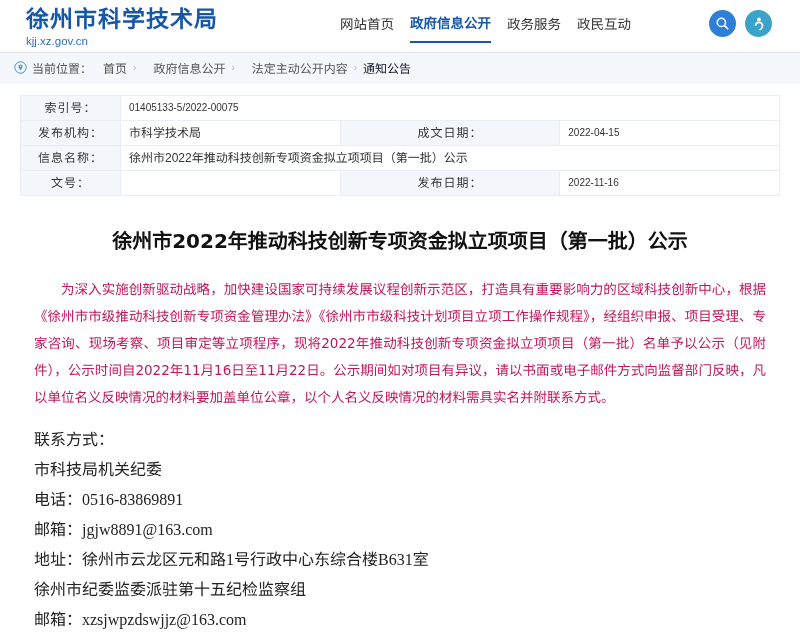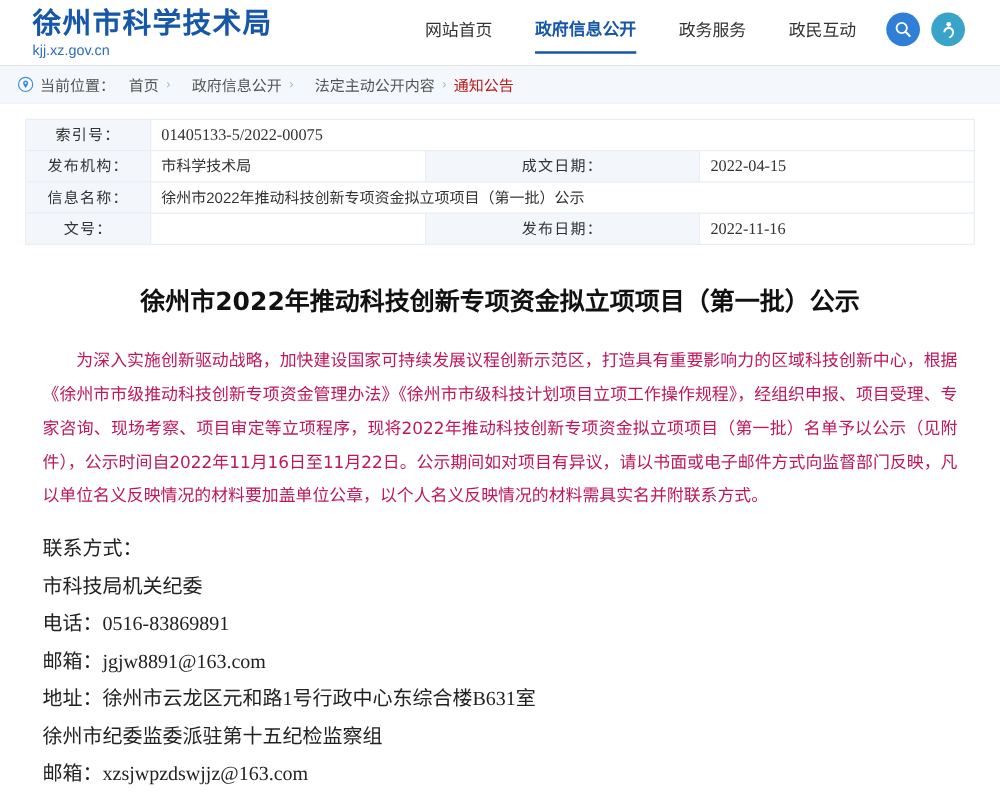--- a/index.html
+++ b/index.html
@@ -34,21 +34,21 @@
   }
   .brand-url {
     color: #2f6dbd;
     font-size: 11.5px;
     margin-top: 3px;
     font-family: "Liberation Sans", sans-serif;
   }
   .nav {
     display: flex;
     align-items: center;
-    gap: 34px;
+    gap: 16px;
     margin-left: 40px;
     margin-top: 12px;
     flex: 1;
   }
   .nav-item {
     font-size: 13.5px;
     color: #333333;
     padding-bottom: 9px;
     white-space: nowrap;
     cursor: pointer;
@@ -84,21 +84,21 @@
     align-items: center;
     padding-left: 14px;
     font-size: 12px;
     color: #555555;
     border-bottom: 1px solid #eef2f6;
   }
   .bc-pin { margin-right: 5px; display: inline-flex; }
   .bc-label { color: #555; }
   .bc-sep { color: #9fb6ce; margin: 0 6px; font-size: 10px; }
   .bc-link { color: #555; cursor: pointer; margin-left: 11px; }
-  .bc-current { color: #b91c1c; cursor: pointer; }
+  .bc-current { color: #0f172a; cursor: pointer; }
 
   
   .meta-wrap { padding: 12px 20px 0 20px; }
   table.meta {
     width: 760px;
     border-collapse: collapse;
     table-layout: fixed;
     font-size: 12px;
     color: #333;
   }
@@ -110,21 +110,21 @@
     line-height: 18px;
   }
   td.lbl {
     background: #f3f7fb;
     text-align: center;
     color: #333;
     letter-spacing: 1px;
     width: 100px;
   }
   td.val { background: #ffffff; color: #333; }
-  td.val.mono { font-family: Liberation Serif, serif; font-size: 13px; }
+  td.val.mono { font-family: Liberation Sans, sans-serif; font-size: 10px; }
 
   
   .article { padding: 14px 34px 0 34px; }
   .doc-title {
     text-align: center;
     font-size: 20px;
     font-weight: bold;
     color: #111111;
     line-height: 30px;
     margin: 16px 0 20px 0;

